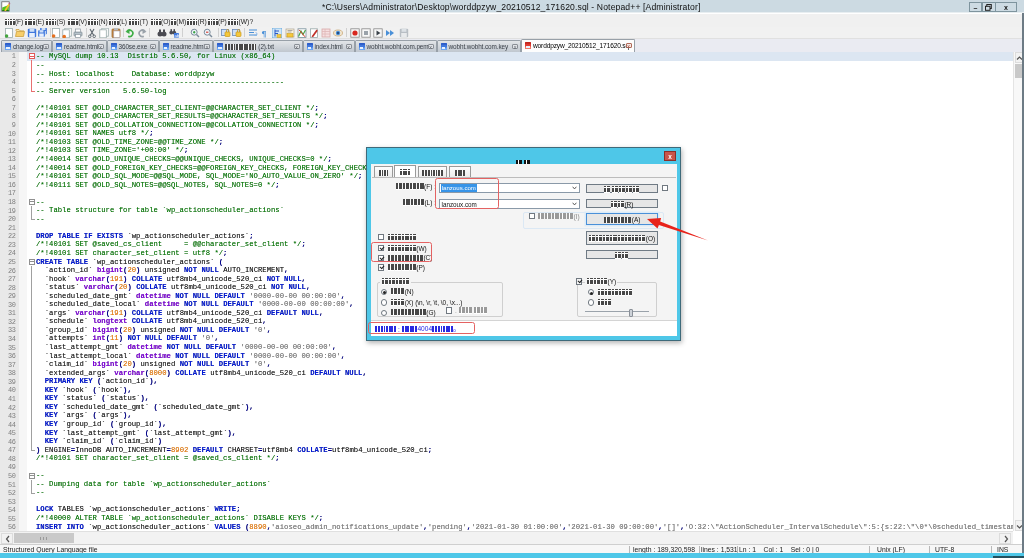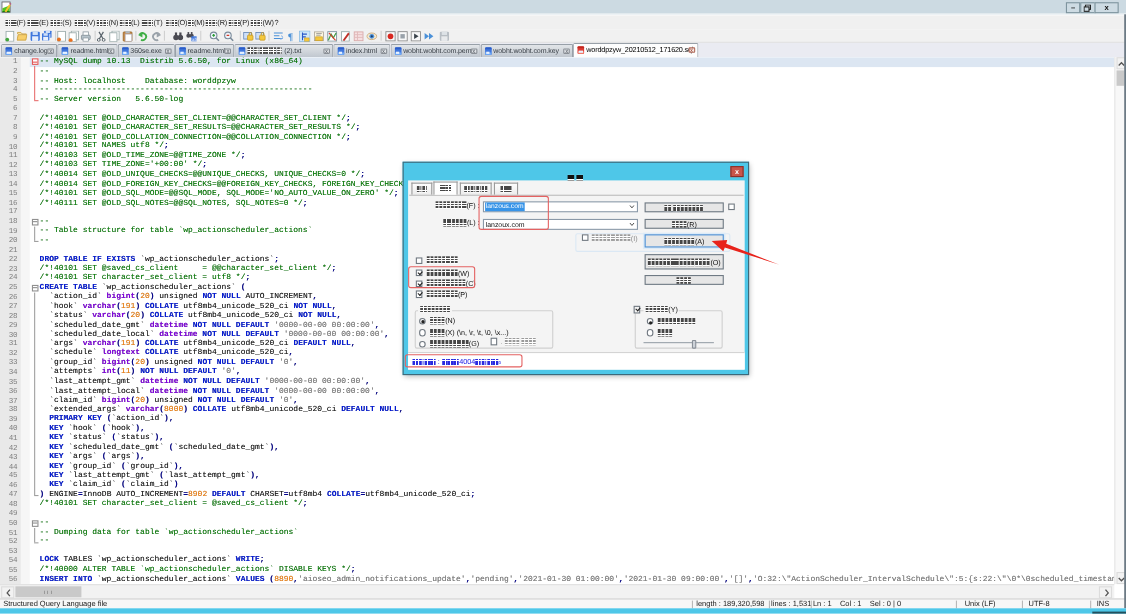--- a/index.html
+++ b/index.html
@@ -70,20 +70,21 @@
 </style></head><body>
 <div id="win">
 <div id="titlebar">
 <svg class="abs" style="left:1px;top:1px" width="10" height="11" viewBox="0 0 10 11">
         <rect x="0.8" y="0.8" width="7.4" height="9.4" fill="#fff" stroke="#555" stroke-width="0.7"></rect>
         <path d="M1.2 6.5 L7.8 4 L7.8 9.8 L1.2 9.8 Z" fill="#52c322"></path>
         <rect x="1.2" y="9" width="6.6" height="1" fill="#1a7a10"></rect>
         <path d="M3.2 9.5 L7.2 3 L8.8 4 L4.8 10.2 Z" fill="#f5c428"></path>
         <path d="M7.4 2.6 L8 1.6 L9.4 2.5 L8.9 3.4 Z" fill="#c05a7a"></path>
       </svg>
+<span id="title">*C:\Users\Administrator\Desktop\worddpzyw_20210512_171620.sql - Notepad++ [Administrator]</span>
 <span class="wbtn" style="left:969px;width:13px">–</span>
 <span class="wbtn" style="left:981.5px;width:14px"><svg width="7" height="7" viewBox="0 0 7 7" style="margin-top:1.5px">
           <rect x="1.8" y="0.5" width="4.5" height="4" fill="none" stroke="#222" stroke-width="1"></rect>
           <rect x="0.5" y="2.3" width="4.5" height="4" fill="#cddbe3" stroke="#222" stroke-width="1"></rect>
         </svg></span>
 <span class="wbtn" style="left:995px;width:22px">x</span>
 </div>
 <div id="menubar">
 <span class="mi abs" style="left:3.4px;top:2.2px"><i class="c sm"></i><i class="c sm"></i>(F)</span>
 <span class="mi abs" style="left:23.9px;top:2.2px"><i class="c sm"></i><i class="c sm"></i>(E)</span>

